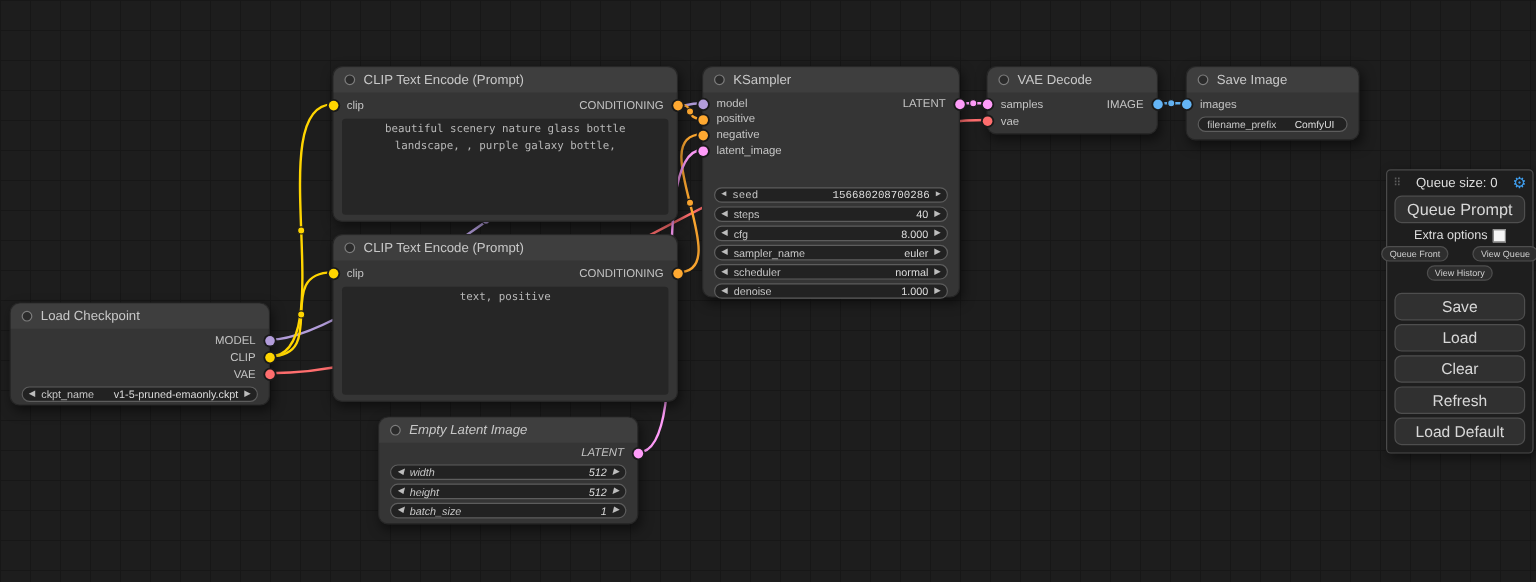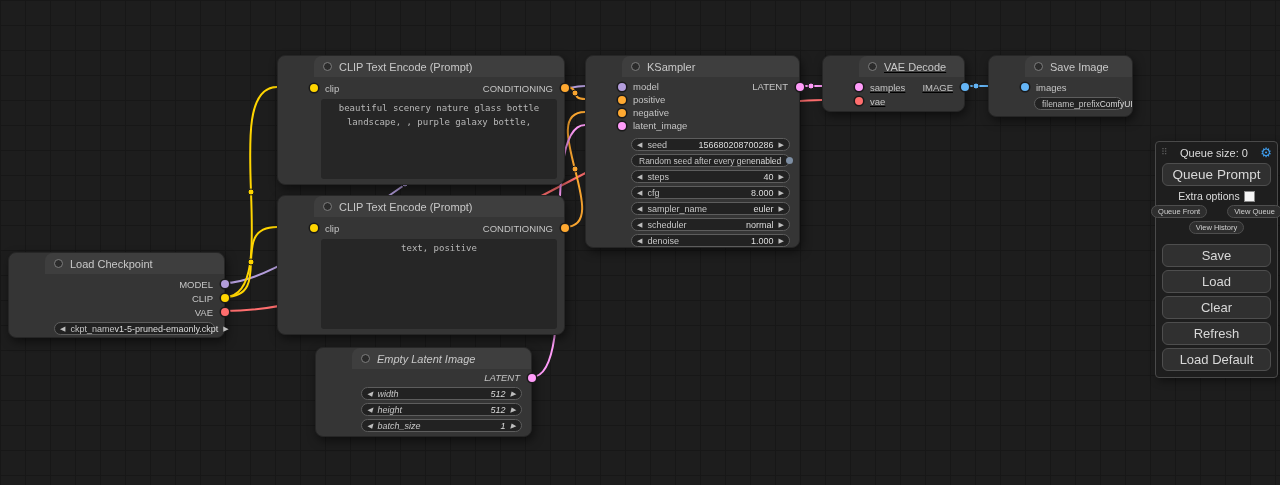--- a/index.html
+++ b/index.html
@@ -7,21 +7,21 @@
     position:relative;width:1280px;height:485px;overflow:hidden;
     background-color:#1d1d1d;
     background-image:linear-gradient(#171717 1px,transparent 1px),
                      linear-gradient(90deg,#171717 1px,transparent 1px);
     background-size:25px 25px;
     font-family:"Liberation Sans",sans-serif;
   }
   #wires{position:absolute;inset:0;z-index:1;}
   .node{
     position:absolute;background:#353535;border:1px solid #262626;border-radius:8px;
-    box-shadow:2px 4px 10px rgba(0,0,0,.5);z-index:2;box-sizing:border-box;padding-left:36px;
+    box-shadow:2px 4px 10px rgba(0,0,0,.5);z-index:2;box-sizing:border-box;
   }
   .node-title{
     height:21px;display:flex;align-items:center;gap:7px;padding:0 9px;
     background:#3e3e3e;border-radius:8px 8px 0 0;color:#c8c8c8;font-size:11px;white-space:nowrap;
   }
   .collapse-dot{width:7px;height:7px;border-radius:50%;background:#2b2b2b;border:1.5px solid #7d7d7d;flex:0 0 auto;}
   .node-body{padding-top:3px;}
   .slot-row{position:relative;height:13px;display:flex;align-items:center;justify-content:space-between;
     padding:0 11px;font-size:9.5px;color:#c4c4c4;}
   .slot-row.h14{height:14px;}
@@ -206,31 +206,26 @@
       <div class="slot-row">
         <span class="dot in c-cond"></span>
         <span class="slot-label">negative</span>
           <span></span>
       </div>
       <div class="slot-row">
         <span class="dot in c-latent"></span>
         <span class="slot-label">latent_image</span>
           <span></span>
       </div>
-      <div class="widget" style="margin-top:6px;">
+      <div class="widget" style="margin-top:24px;font-family:Liberation Mono, monospace;">
         <span class="arrow">◀</span>
         <span class="w-label">seed</span>
         <span class="w-value">156680208700286</span>
         <span class="arrow">▶</span>
       </div>
-      <div class="widget noarrow" style="font-size:8.5px;">
-        <span class="w-label">Random seed after every gen</span>
-        <span class="w-value">enabled</span>
-        <span class="toggle-dot"></span>
-      </div>
       <div class="widget">
         <span class="arrow">◀</span>
         <span class="w-label">steps</span>
         <span class="w-value">40</span>
         <span class="arrow">▶</span>
       </div>
       <div class="widget">
         <span class="arrow">◀</span>
         <span class="w-label">cfg</span>
         <span class="w-value">8.000</span>
@@ -250,21 +245,21 @@
       </div>
       <div class="widget">
         <span class="arrow">◀</span>
         <span class="w-label">denoise</span>
         <span class="w-value">1.000</span>
         <span class="arrow">▶</span>
       </div>
     </div>
   </div>
 
-  <div class="node" style="left:822px;top:55px;width:143px;height:57px;text-decoration:underline;">
+  <div class="node" style="left:822px;top:55px;width:143px;height:57px;">
     <div class="node-title">
       <span class="collapse-dot"></span>
       <span>VAE Decode</span>
     </div>
     <div class="node-body">
       <div class="slot-row h14">
         <span class="dot in c-latent"></span>
         <span class="slot-label">samples</span>
         <span class="slot-label">IMAGE</span>
         <span class="dot out c-image"></span>

